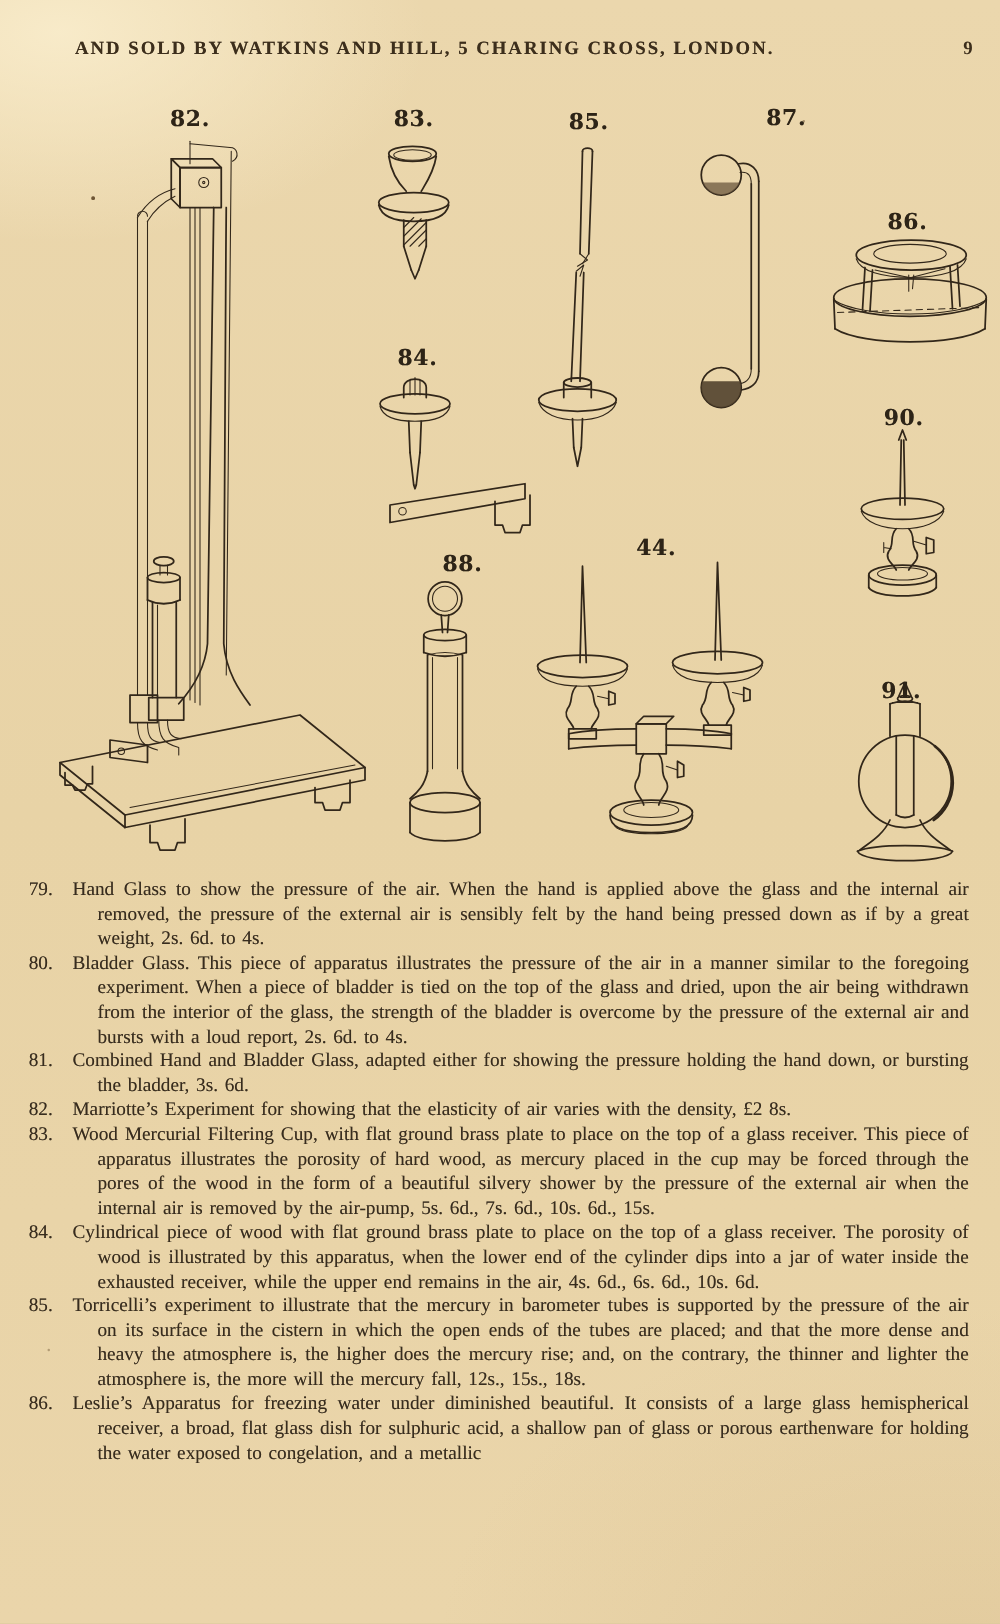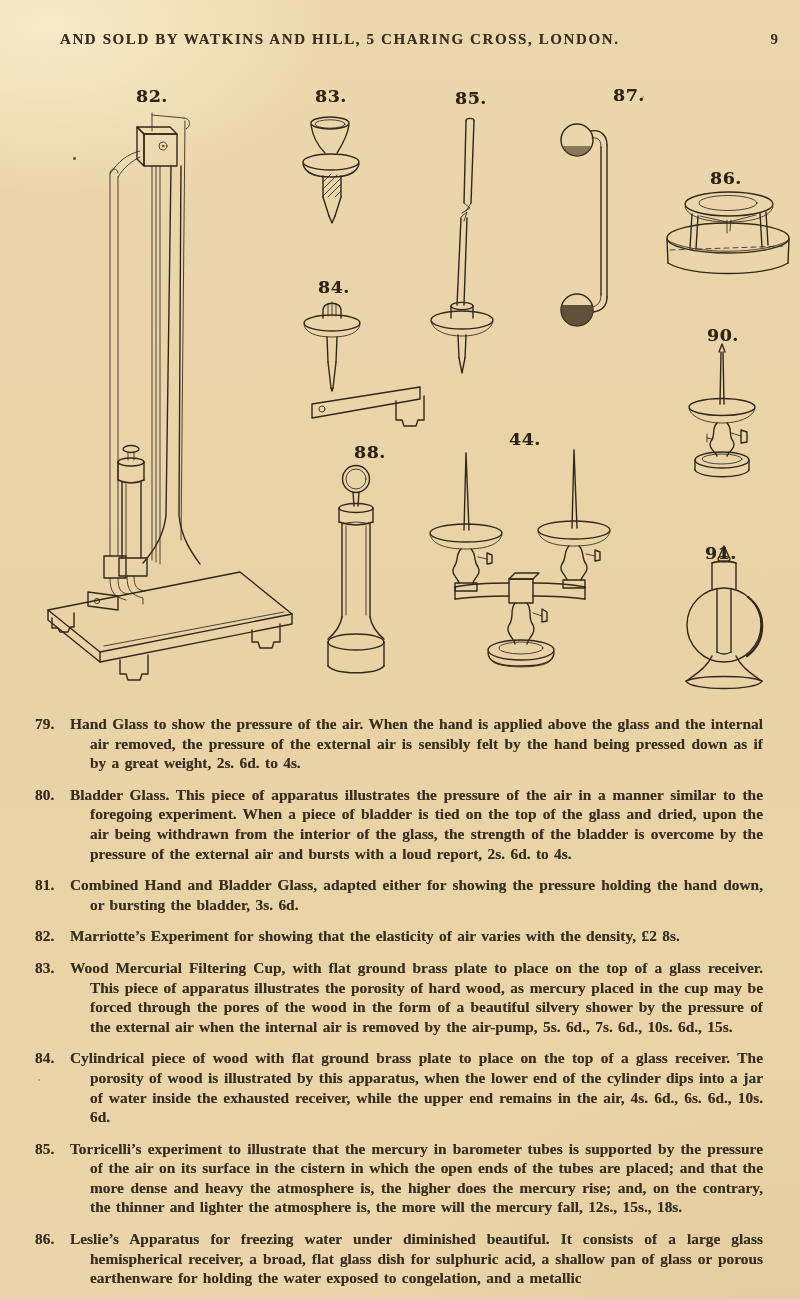--- a/index.html
+++ b/index.html
@@ -31,21 +31,21 @@
     position:absolute;font-family:"DejaVu Serif",serif;font-weight:700;
     font-size:17.5px;color:#2d2417;letter-spacing:.5px;
     text-shadow:0 0 .4px rgba(45,36,23,.5);
   }
   .text-block{
     position:absolute;left:30px;right:25px;top:702px;
     font-size:15.4px;line-height:19.6px;text-align:justify;
     word-spacing:1.5px;color:#372c1e;
     text-shadow:0 0 .4px rgba(55,44,30,.45);
   }
-  .item{position:relative;padding-left:48px;text-indent:-20px;margin:12px;font-weight:bold;}
+  .item{position:relative;padding-left:48px;text-indent:-20px;margin:0;}
   .item-num{position:absolute;left:-7px;top:0;text-indent:0;}
   .speck{position:absolute;border-radius:50%;background:#6e5636;pointer-events:none;}
   svg *{stroke:#32271a;fill:none;stroke-width:1.4;stroke-linecap:round;stroke-linejoin:round;}
   svg .fine{stroke-width:.85;}
   svg .bold{stroke-width:2.2;}
   svg .merc{fill:#52422d;stroke:none;opacity:.9;}
   svg .merc-light{fill:#6b573d;stroke:none;opacity:.75;}
 </style>
 </head>
 <body>

